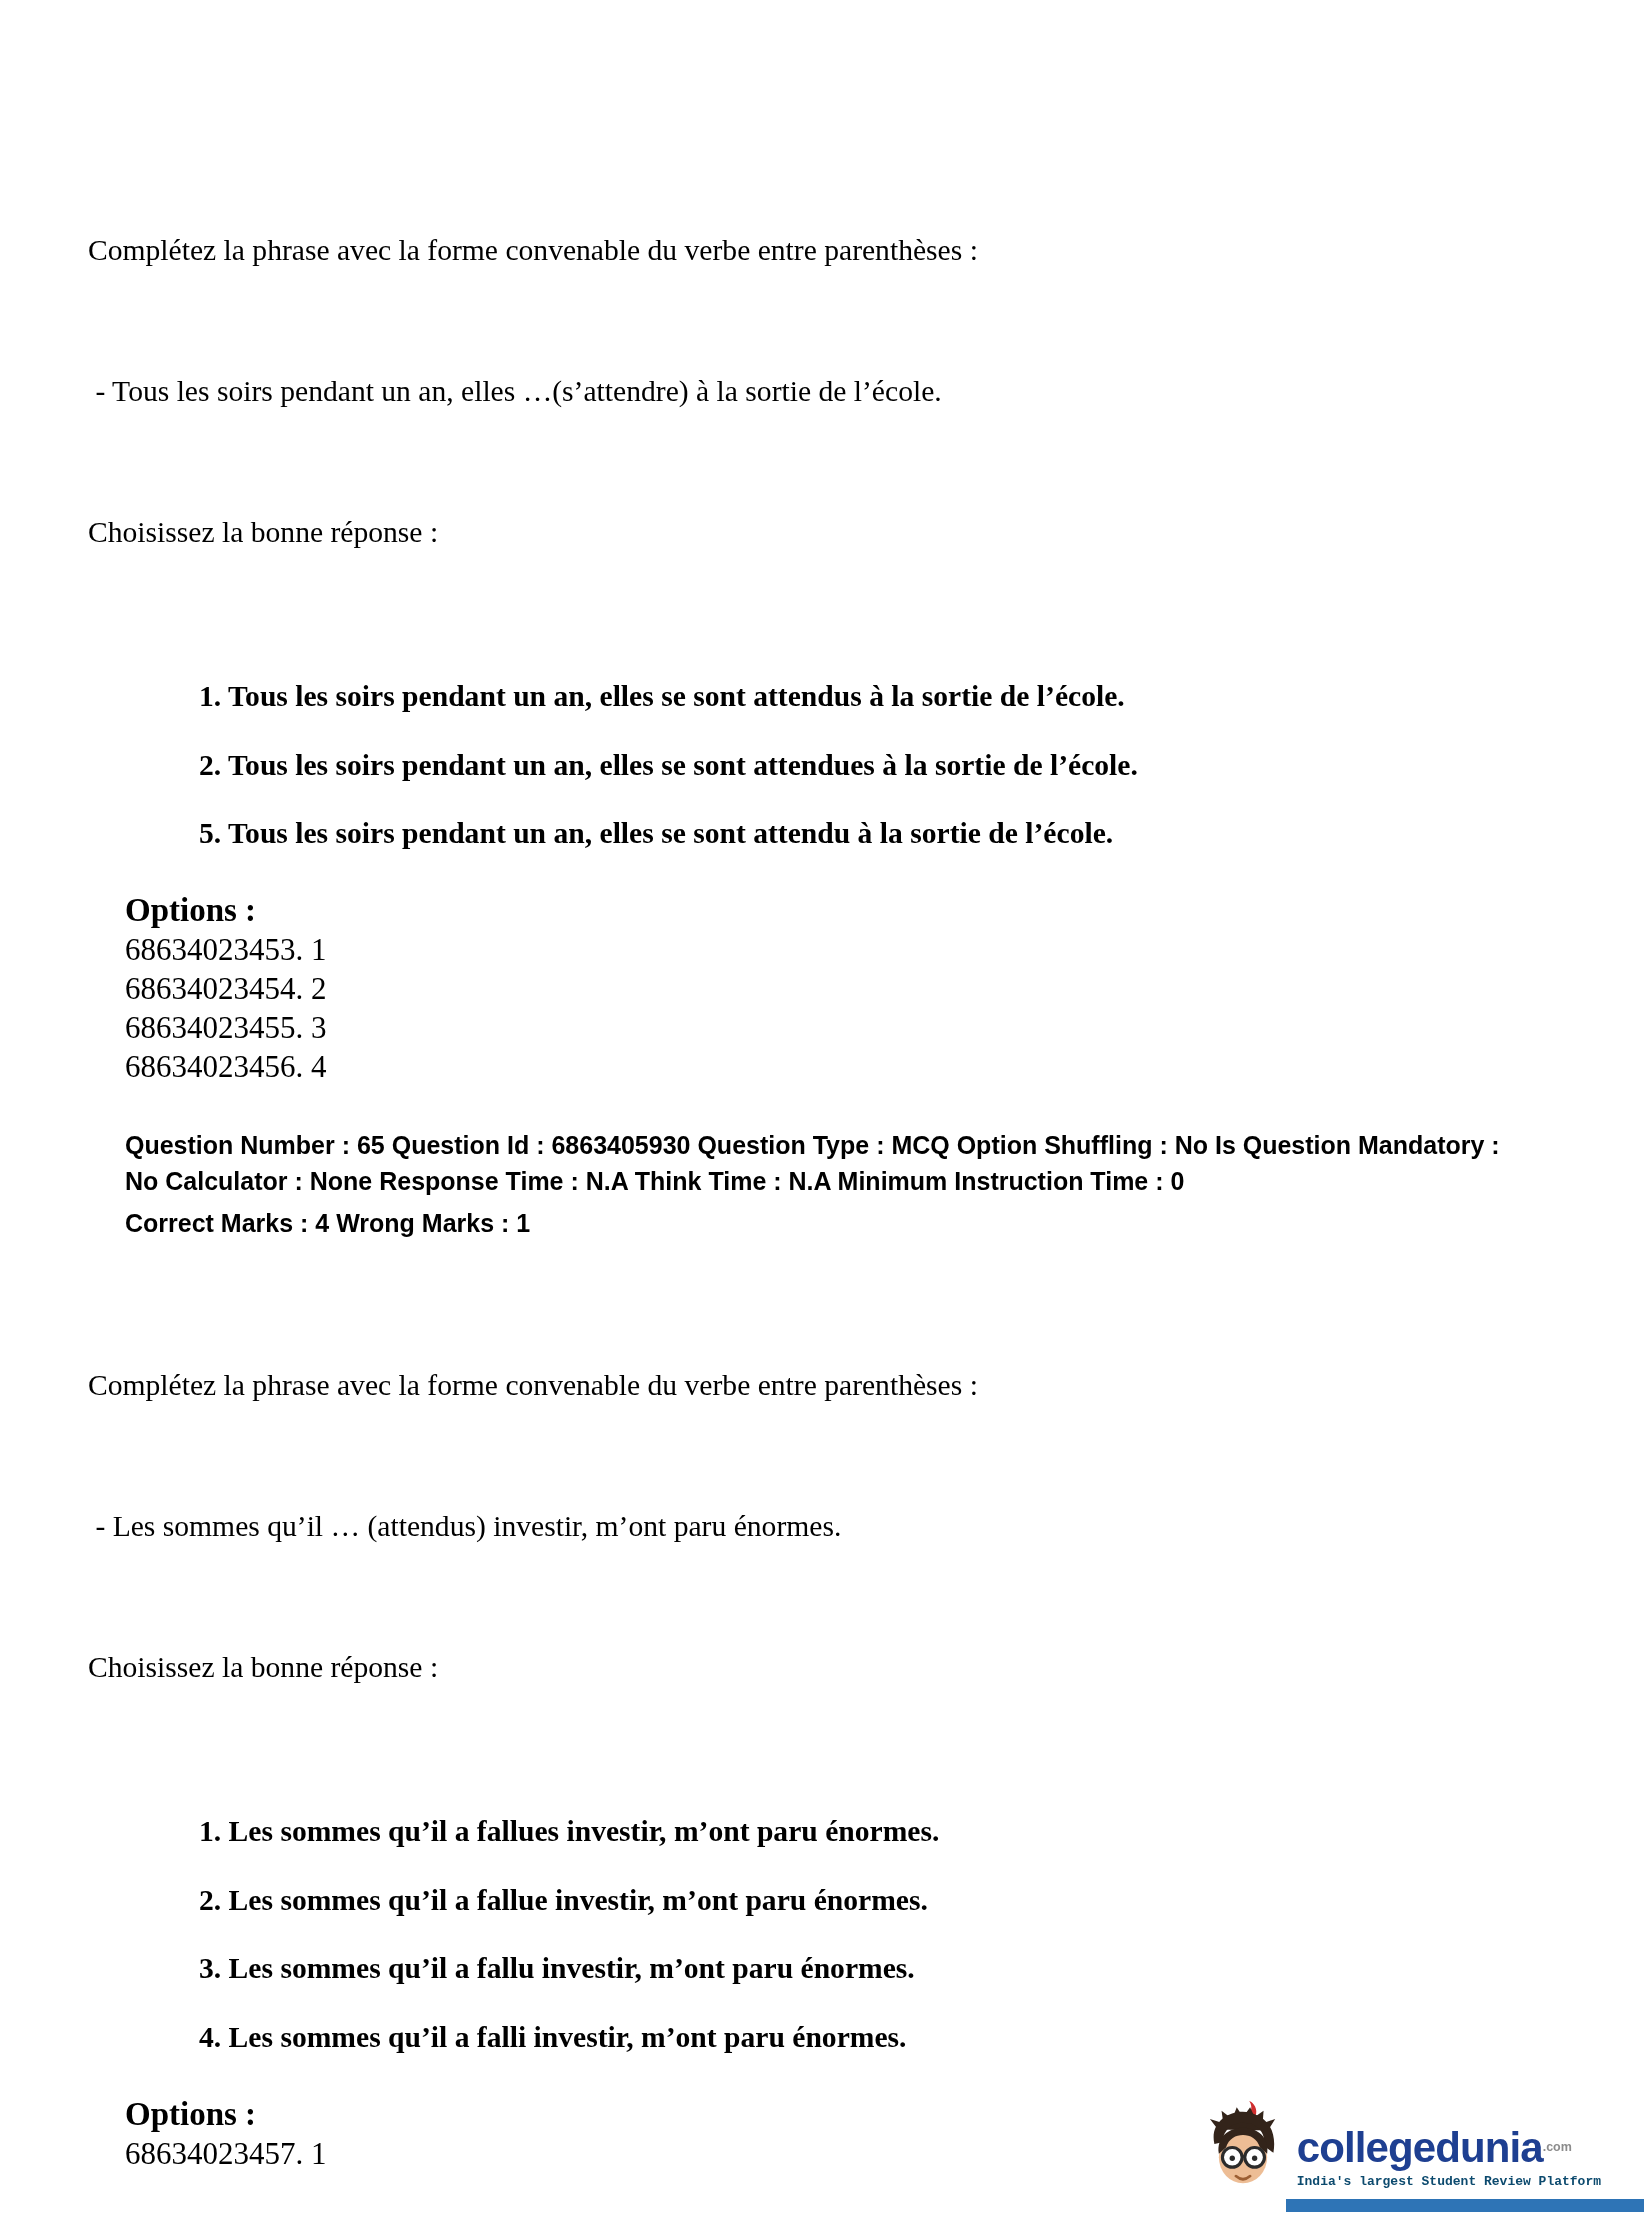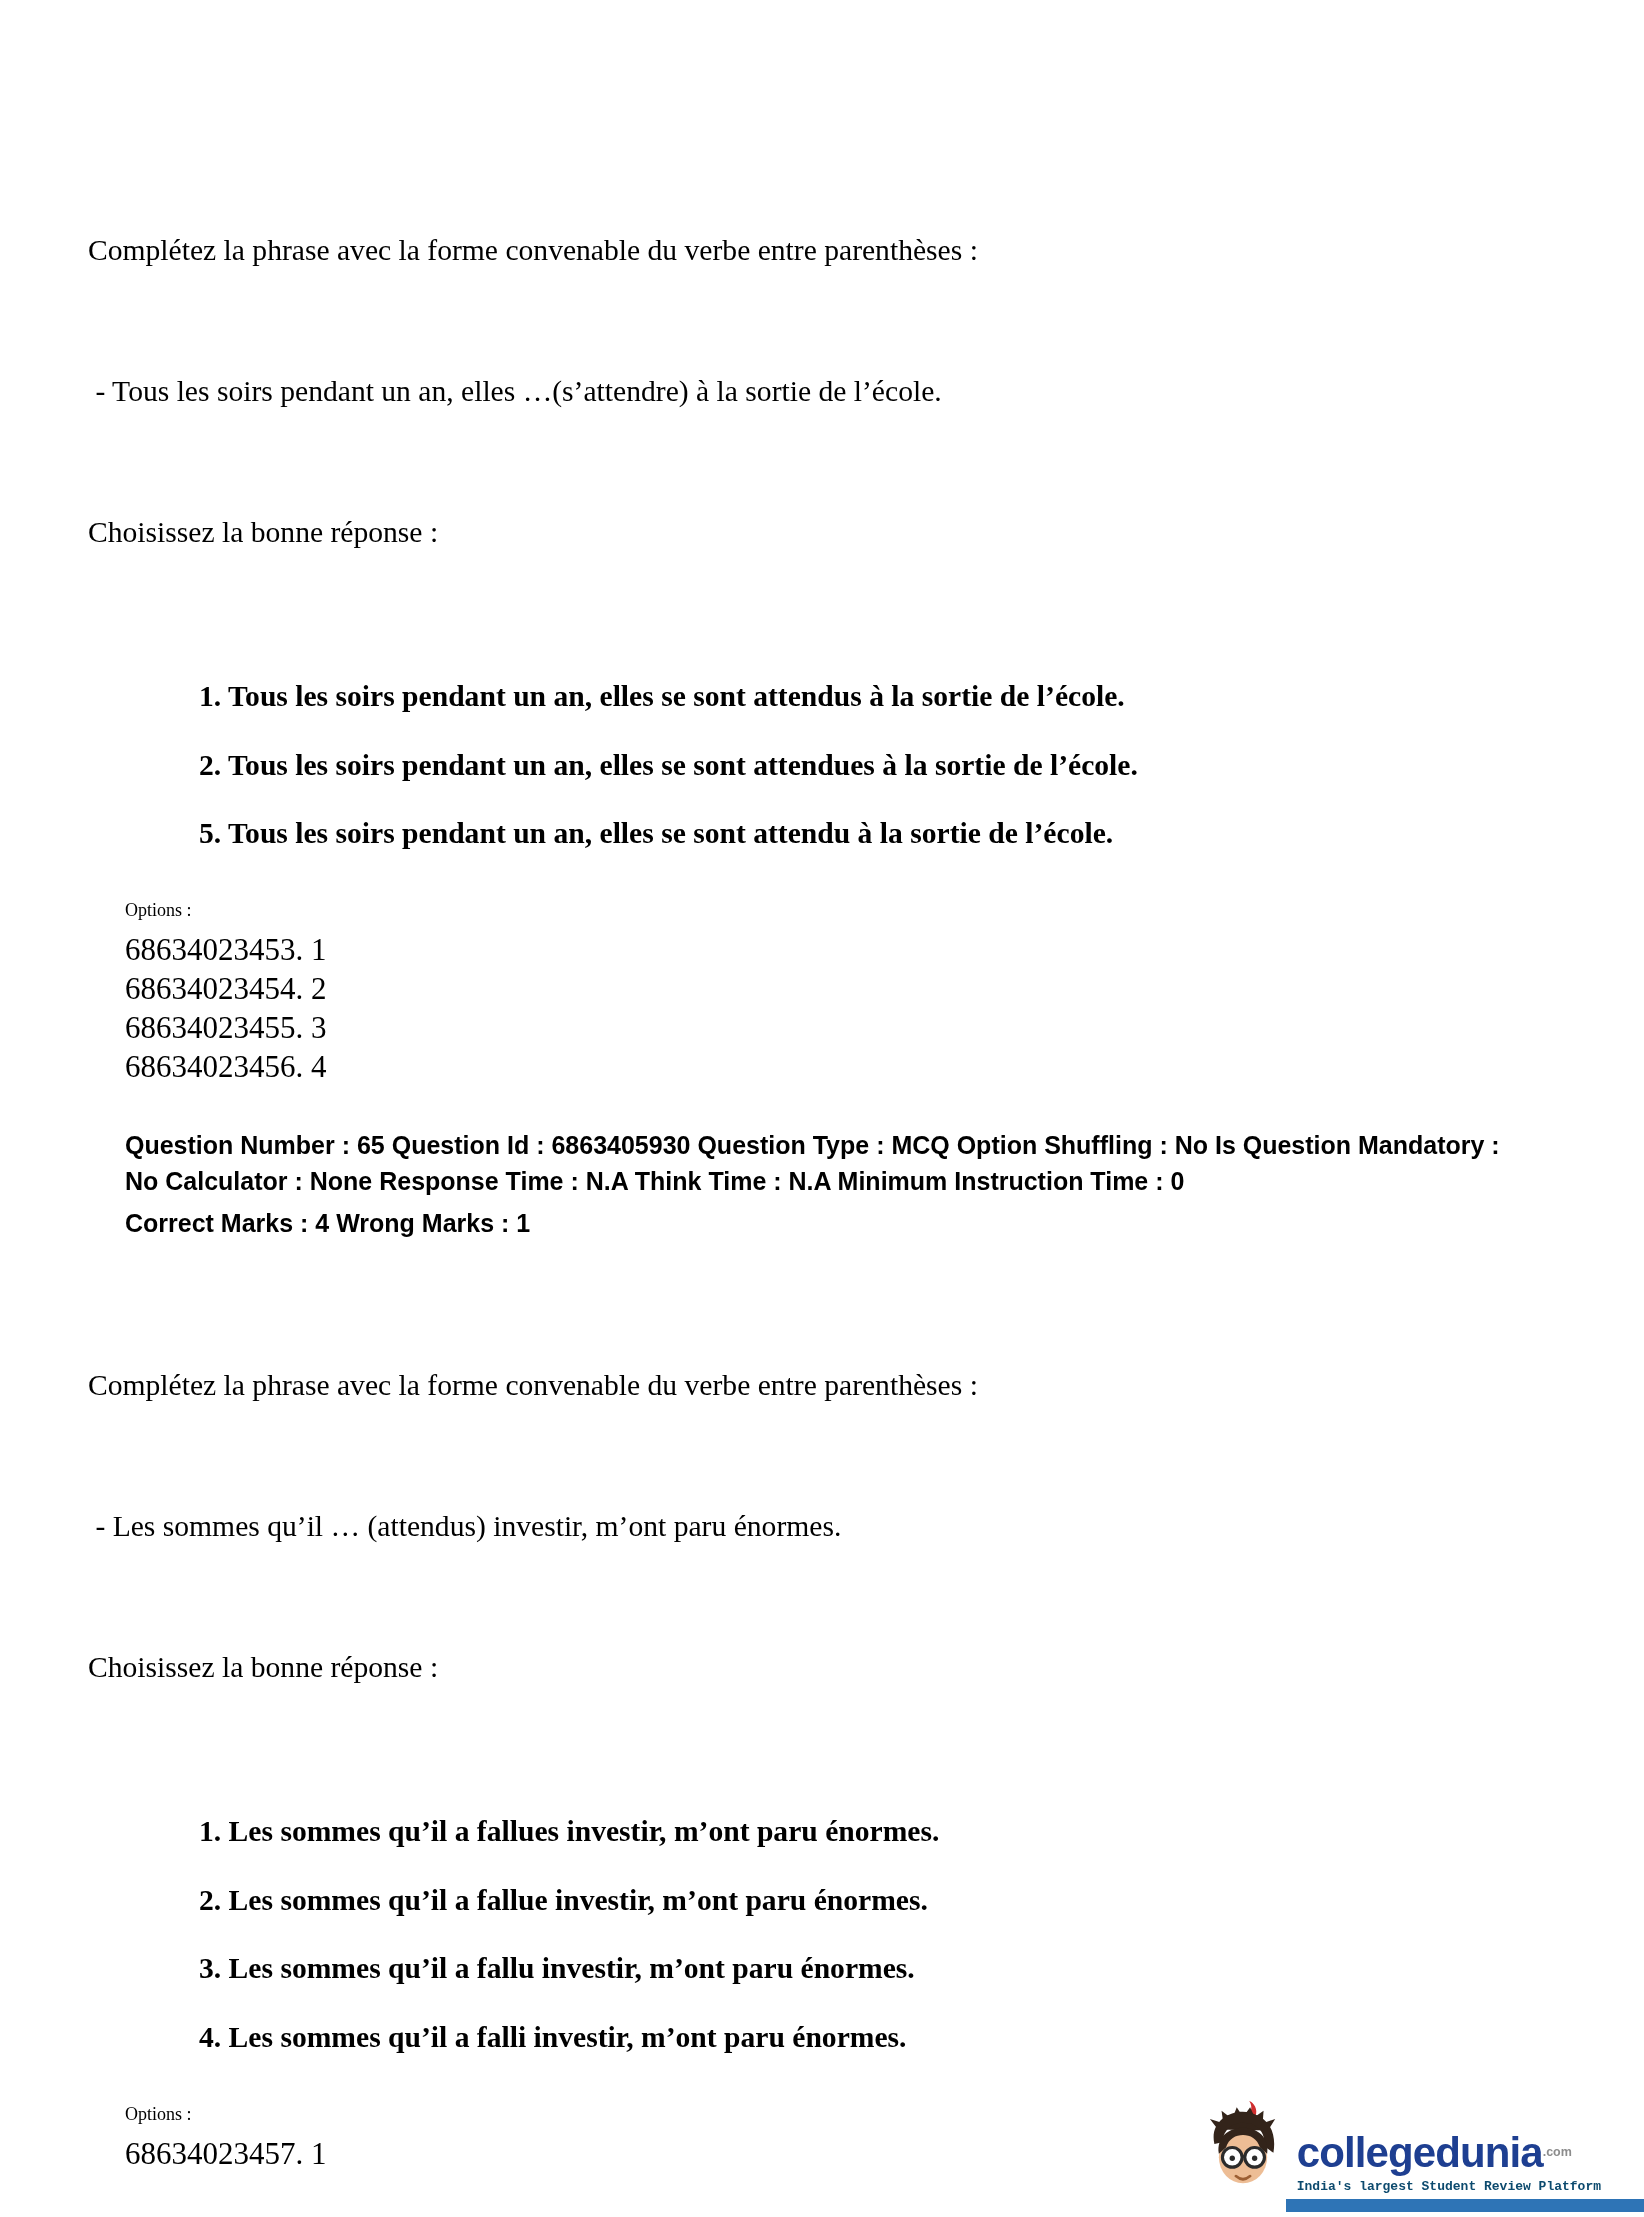--- a/index.html
+++ b/index.html
@@ -16,22 +16,22 @@
   .content { padding-top: 133px; }
 
   .intro { margin-left: 88px; font-size: 29.6px; line-height: 47px; white-space: pre-wrap; }
   .intro div { white-space: pre-wrap; }
 
   .choices { margin-top: 23px; font-weight: bold; }
   .choice { margin: 21.5px 0 0 199px; font-size: 29.6px; line-height: 47px; }
 
   .options-label {
     margin: 34px 0 0 125px;
-    font-size: 18px;
-    font-weight: normal;
+    font-size: 33px;
+    font-weight: bold;
     line-height: 39px;
   }
   .opt-id { margin-left: 125px; font-size: 31px; line-height: 39px; }
 
   .meta {
     margin: 41px 0 0 125px;
     width: 1469px;
     font-family: "Liberation Sans", sans-serif;
     font-weight: bold;
     font-size: 25px;
@@ -39,21 +39,21 @@
   }
   .meta .marks { margin-top: 6.3px; }
 
   .q2 { margin-top: 27px; }
 
   .footer {
     position: absolute;
     right: 43px;
     bottom: 23px;
     display: flex;
-    align-items: flex-end;
+    align-items: center;
     gap: 9px;
   }
   .mascot { width: 90px; height: 93px; flex: 0 0 auto; }
   .brand-col { display: flex; flex-direction: column; padding-top: 19.7px; }
   .wordmark {
     font-family: "Liberation Sans", sans-serif;
     font-weight: bold;
     font-size: 42px;
     letter-spacing: -0.9px;
     color: #1e3f91;

